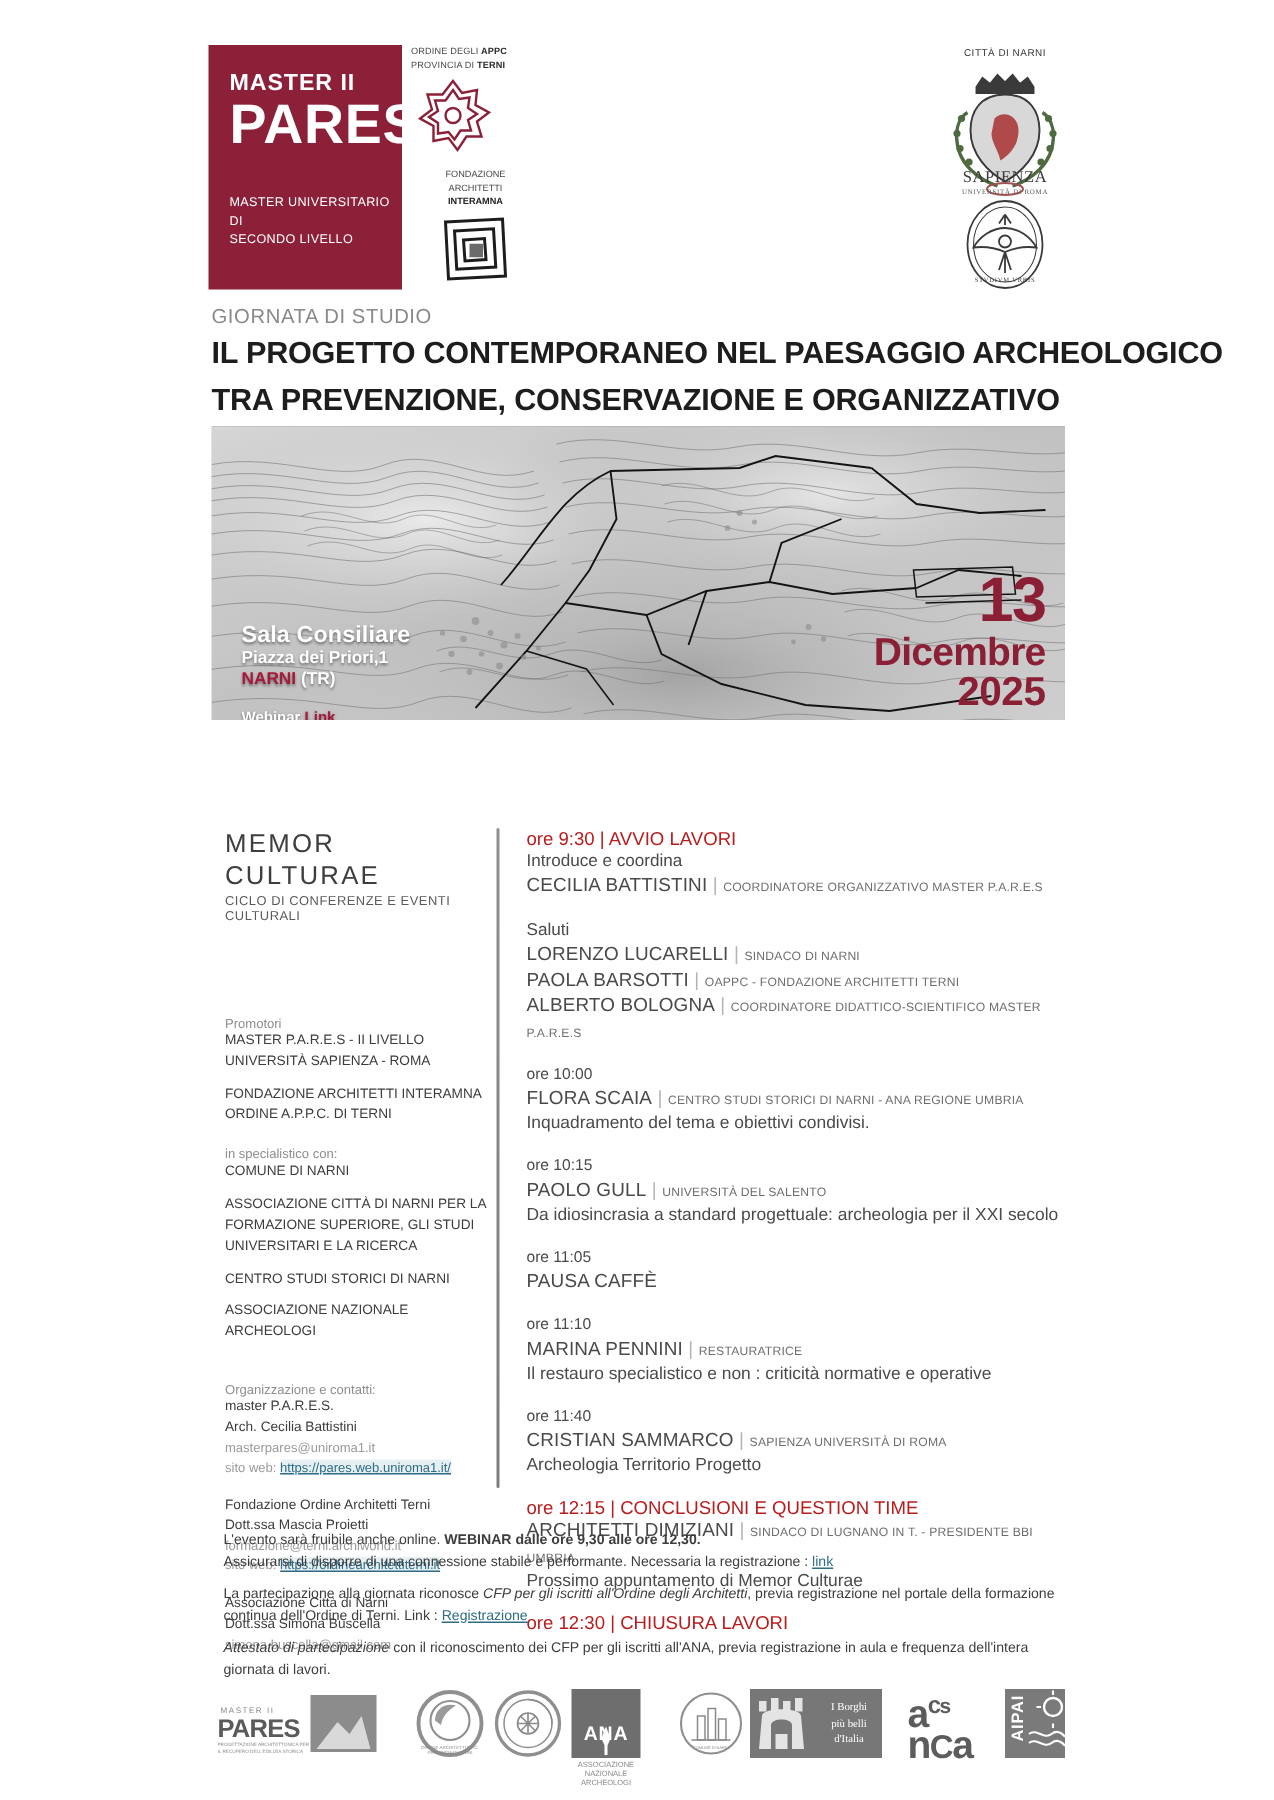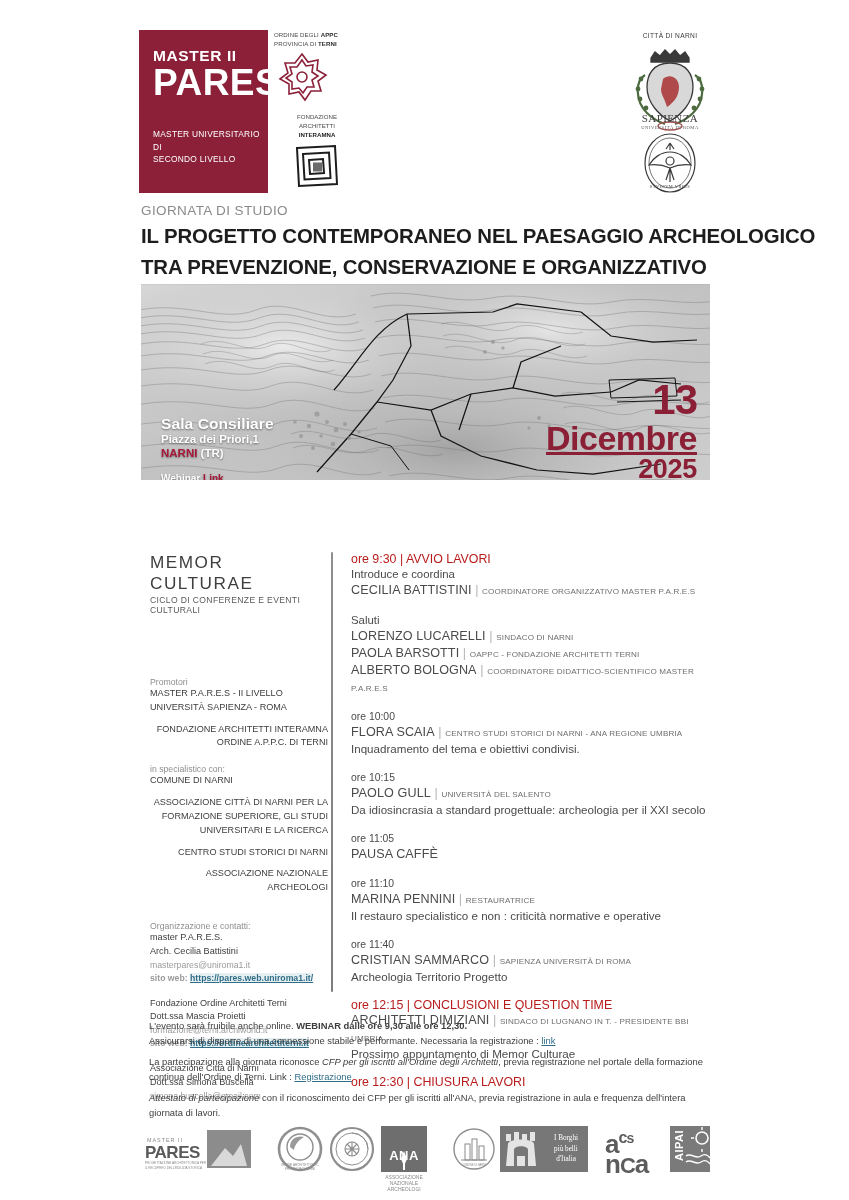--- a/index.html
+++ b/index.html
@@ -87,38 +87,38 @@
   .hero-narni .red { color: #a8183a; }
   .hero-web { font-size: 10px; font-weight: bold; margin-top: 13px; }
   .hero-web .lnk { color: #a8183a; text-decoration: underline; }
 
   .hero-date {
     position: absolute; right: 13px; top: 96px;
     text-align: right; color: #8B1F35; font-weight: bold;
     line-height: .96;
   }
   .d-13   { font-size: 42px; letter-spacing: -1px; }
-  .d-mese { font-size: 34px; margin-top: 2px; letter-spacing: -.5px; text-decoration: underline; }
+  .d-mese { font-size: 26px; margin-top: 2px; letter-spacing: -.5px; }
   .d-anno { font-size: 27px; margin-top: 2px; letter-spacing: -.3px; }
 
   
   .col-left { position: absolute; left: 150px; top: 552px; width: 178px; }
   .divider  { position: absolute; left: 331px; top: 552px; width: 2px; height: 440px;
               background: linear-gradient(to bottom, #8f8f8f, #7d7d7d); border-radius: 1px; }
   .col-right{ position: absolute; left: 351px; top: 552px; width: 358px; }
 
   .memor { font-size: 17.2px; letter-spacing: 1.5px; color: #3e3e3e; }
   .memor-sub { font-size: 8.6px; letter-spacing: .35px; color: #5a5a5a; margin-top: 1px; }
 
   .lbl { font-size: 8.7px; color: #8e8e8e; margin-top: 0; }
   .lblock { margin-top: 10px; }
   .ltxt { font-size: 9.1px; color: #3d3d3d; line-height: 1.52; }
-  .ltxt.gap { margin-top: 8px; text-align: right; }
+  .ltxt.gap { margin-top: 8px; }
   .lmail { font-size: 8.7px; color: #9a9a9a; line-height: 1.5; }
-  .lweb  { font-size: 8.7px; color: #9a9a9a; line-height: 1.5; font-weight: bold; }
+  .lweb  { font-size: 8.7px; color: #9a9a9a; line-height: 1.5; }
   .lweb a { color: #2f6d86; text-decoration: underline; background: #e6f0f3; }
 
   .promo-head { margin-top: 62px; }
   .collab-head { margin-top: 14px; }
   .org-head { margin-top: 26px; }
 
   
   .slot { margin-bottom: 13px; }
   .ore { font-size: 10.4px; color: #4a4a4a; line-height: 1.45; }
   .introduce { font-size: 11.4px; color: #4a4a4a; line-height: 1.42; }

